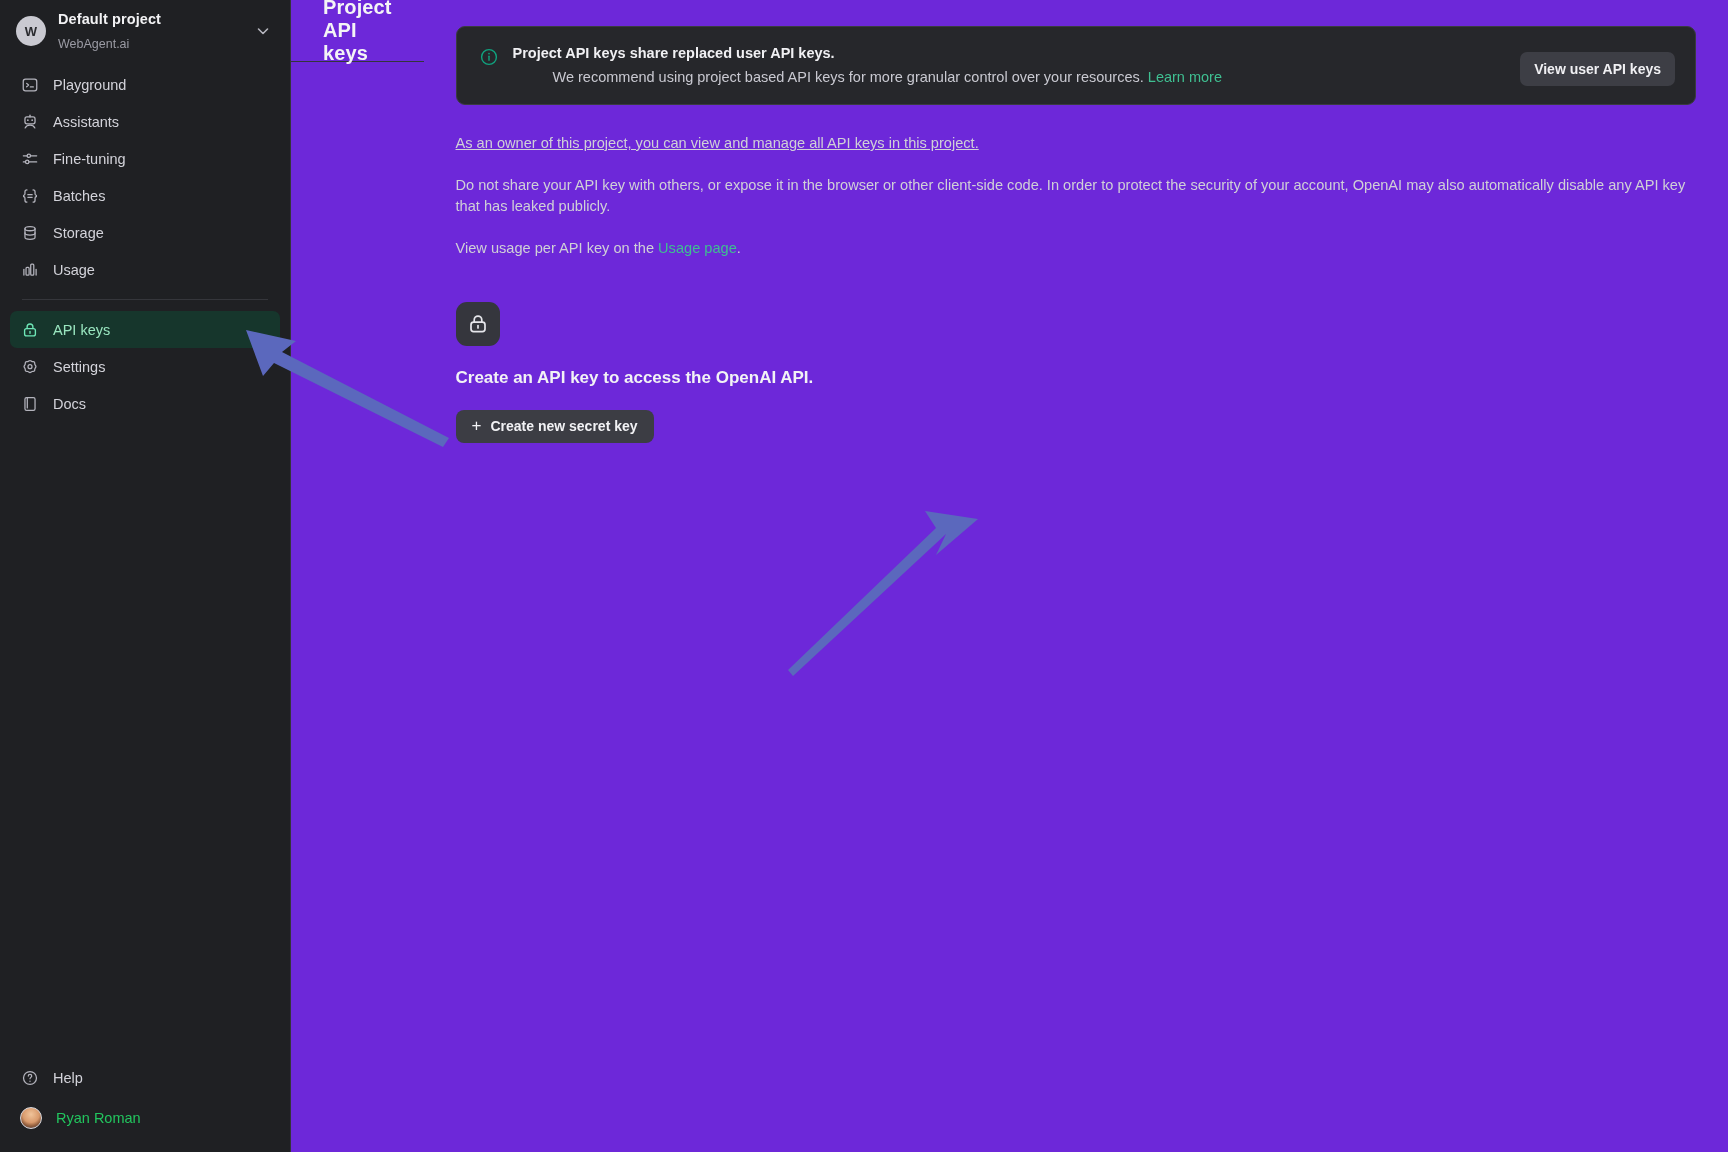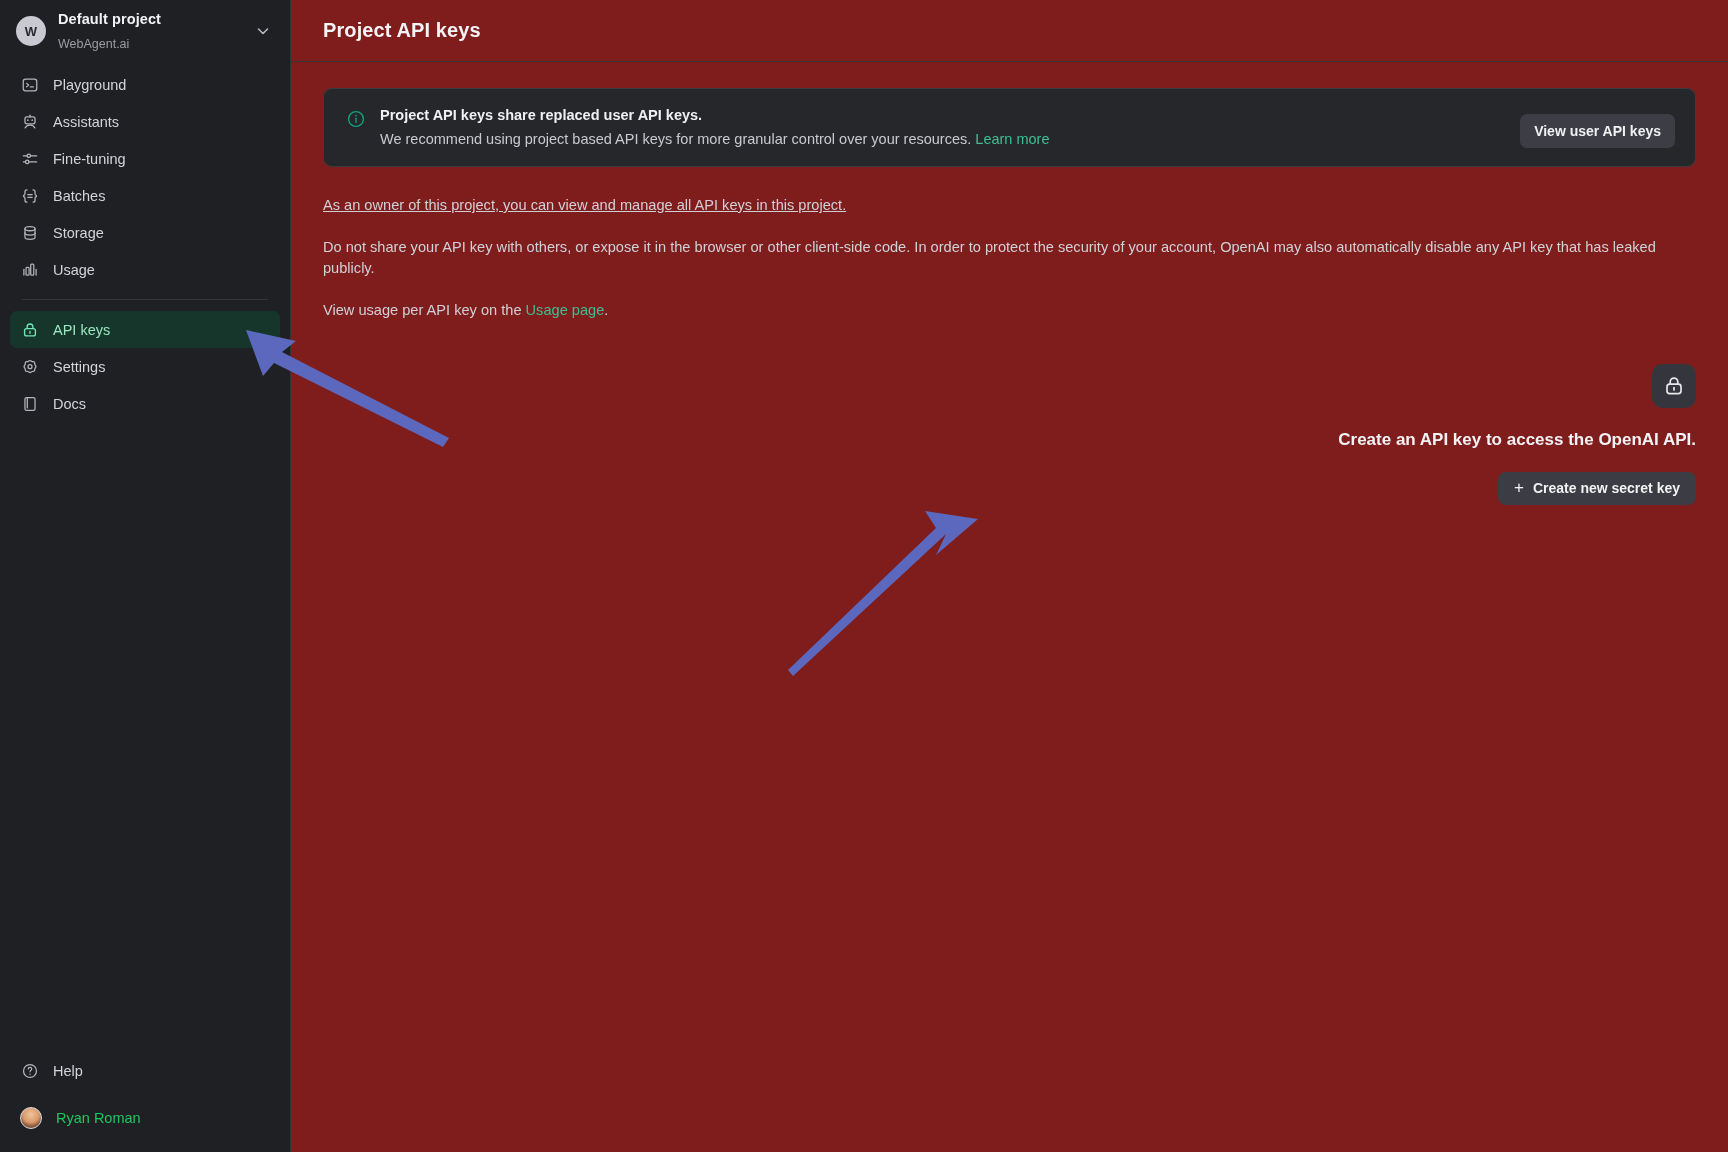--- a/index.html
+++ b/index.html
@@ -43,63 +43,63 @@
     height: 37px; padding: 0 10px;
     border-radius: 7px;
     color: #d3d3da; font-size: 14.5px;
     cursor: pointer;
   }
   .nav-item .ic { width: 19px; height: 19px; flex: 0 0 19px; display:flex; align-items:center; justify-content:center; color:#b4b4bd; }
   .nav-item.active { background: #16362c; color: #9ae6c0; }
   .nav-item.active .ic { color: #6ee7b7; }
   .nav-divider { height: 1px; background: #35363b; margin: 11px 12px 11px 12px; }
 
-  .nav-bottom { margin-top: auto; padding: 0 10px 14px 10px; display: flex; flex-direction: column; gap: 9px; }
+  .nav-bottom { margin-top: auto; padding: 0 10px 14px 10px; display: flex; flex-direction: column; gap: 2px; }
   .user-row { display: flex; align-items: center; gap: 14px; height: 40px; padding: 0 10px; border-radius: 7px; cursor: pointer; }
   .user-avatar {
     width: 22px; height: 22px; border-radius: 50%; flex: 0 0 22px;
     background: radial-gradient(circle at 50% 32%, #f0c39a 0%, #d99a6c 48%, #8d5a3a 70%, #3b4a63 100%);
     border: 1.5px solid #d8d8de;
     overflow: hidden;
   }
   .user-name { font-size: 14.5px; color: #22c55e; }
 
   
-  .main { flex: 1; height: 1152px; background: #7f1d1d; display: flex; flex-direction: column; position: relative; }
+  .main { flex: 1; height: 1152px; background: #6d28d9; display: flex; flex-direction: row; position: relative; }
   .main-header { height: 62px; display: flex; align-items: center; padding: 0 32px; border-bottom: 1px solid #34353a; flex: 0 0 62px; }
   .page-title { font-size: 20px; font-weight: 700; color: #f4f4f6; letter-spacing: .1px; }
   .main-body { padding: 26px 32px 0 32px; }
 
   .banner {
     border: 1px solid #3a3b41; border-radius: 9px;
     background: #26272b;
     padding: 18px 20px 18px 22px;
     display: flex; align-items: flex-start; gap: 14px;
     min-height: 76px;
   }
   .info-icon { width: 20px; height: 20px; flex: 0 0 20px; margin-top: 2px; color: #10a37f; }
   .banner-text { flex: 1; display: flex; flex-direction: column; gap: 8px; }
   .banner-title { font-size: 14.5px; font-weight: 700; color: #f0f0f3; }
-  .banner-sub { font-size: 14.5px; color: #c9c9d1; }
+  .banner-sub { font-size: 14.5px; color: #c9c9d1; margin-left: 40px; }
   .banner-sub a, .link { color: #3fbf91; text-decoration: none; }
   .banner-btn {
     background: #3d3e45; color: #f0f0f3;
     border: none; border-radius: 7px;
     padding: 9px 14px; font-size: 14px; font-weight: 600;
     font-family: "Liberation Sans", sans-serif;
     cursor: pointer; white-space: nowrap; margin-top: 7px;
   }
 
   .para { font-size: 14.6px; color: #d0d0d7; line-height: 1.45; }
   .p1 { margin-top: 28px; text-decoration: underline; }
   .p2 { margin-top: 21px; max-width: 1380px; }
   .p3 { margin-top: 21px; }
 
   .empty {
-    display: flex; flex-direction: column; align-items: flex-end;
+    display: flex; flex-direction: column; align-items: flex-start;
     margin-top: 42px;
   }
   .lock-box {
     width: 44px; height: 44px; border-radius: 11px;
     background: #35363d; display: flex; align-items: center; justify-content: center;
     color: #e6e6eb;
   }
   .empty-title { margin-top: 22px; font-size: 17px; font-weight: 700; color: #f2f2f5; }
   .create-btn {
     margin-top: 22px;

